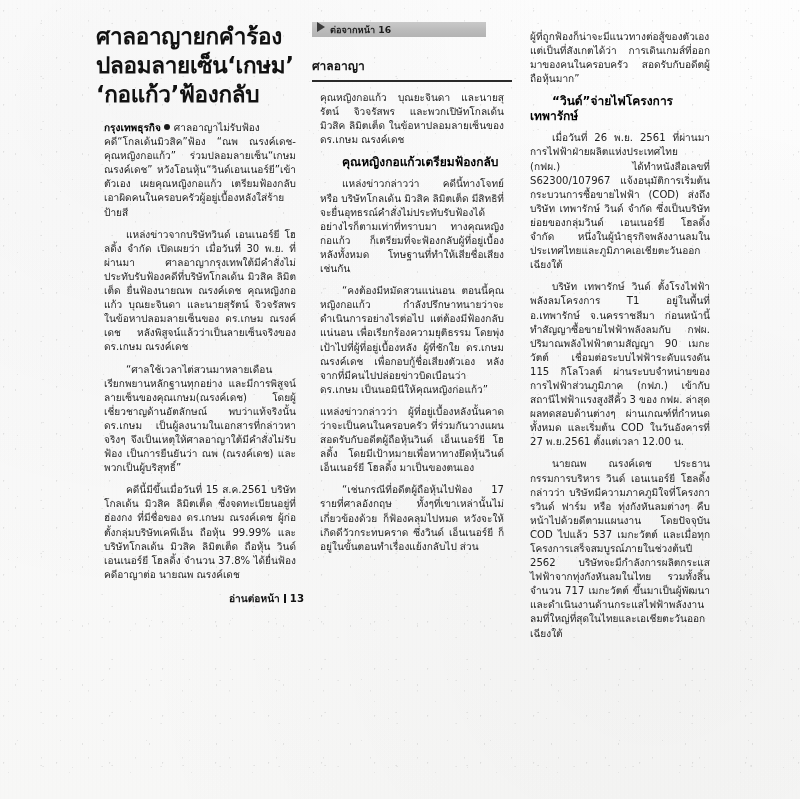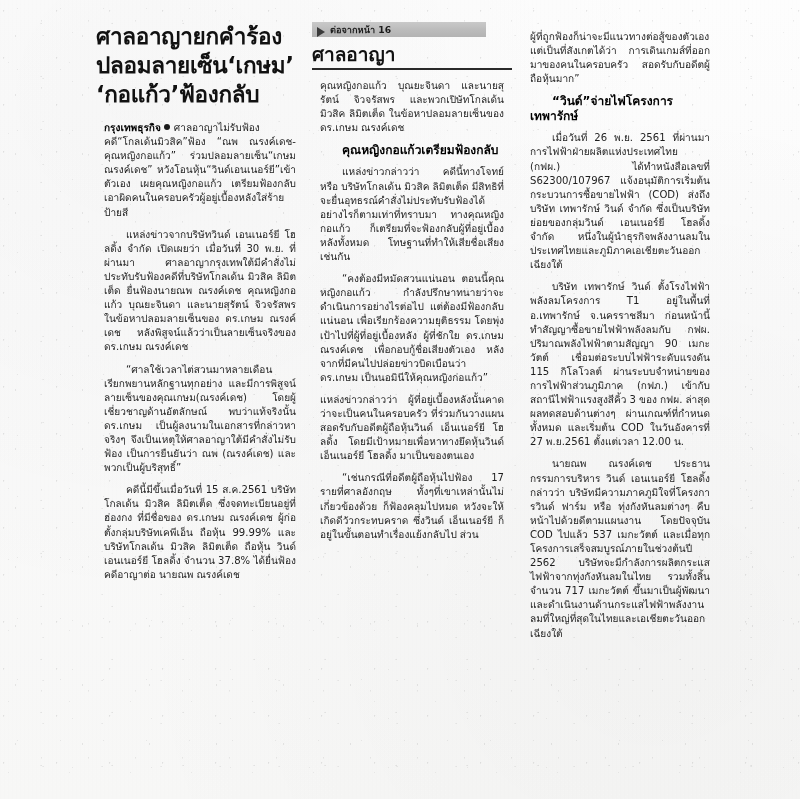--- a/index.html
+++ b/index.html
@@ -143,41 +143,41 @@
     vertical-align: -1px;
   }
 
   
   .cont-banner {
     position: relative;
     width: 174px;
     height: 15px;
     background: linear-gradient(180deg, #c9c9c9 0%, #bcbcbc 50%, #b3b3b3 100%);
     display: flex;
-    align-items: flex-end;
-    margin-bottom: 7px;
+    align-items: flex-start;
+    margin-bottom: 19px;
   }
   .cont-banner .tri {
     width: 0; height: 0;
     border-top: 5.5px solid transparent;
     border-bottom: 5.5px solid transparent;
     border-left: 8px solid #3a3a3a;
     margin-left: 5px;
     margin-right: 5px;
     flex: none;
   }
   .cont-banner .cont-text {
     font-size: 9.2px;
     font-weight: bold;
     color: #1b1b1b;
     white-space: nowrap;
   }
 
   .sec-title {
-    font-size: 19px;
+    font-size: 12px;
     font-weight: bold;
     color: #111;
     margin: 0 0 4px 0;
     line-height: 20px;
   }
   .rule {
     height: 1.6px;
     background: #2a2a2a;
     margin: 0 0 9px 0;
     width: 100%;
@@ -197,20 +197,23 @@
         <span class="hl-line">‘กอแก้ว’ฟ้องกลับ</span>
       </h1>
 
       <div class="body">
         <p class="lead"><span class="kicker">กรุงเทพธุรกิจ</span><span class="bullet"></span><span>ศาลอาญาไม่รับฟ้องคดี“โกลเด้นมิวสิค”ฟ้อง “ณพ ณรงค์เดช-คุณหญิงกอแก้ว” ร่วมปลอมลายเซ็น“เกษม ณรงค์เดช” หวังโอนหุ้น“วินด์เอนเนอร์ยี”เข้าตัวเอง เผยคุณหญิงกอแก้ว เตรียมฟ้องกลับเอาผิดคนในครอบครัวผู้อยู่เบื้องหลังใส่ร้ายป้ายสี</span></p>
         <p>แหล่งข่าวจากบริษัทวินด์ เอนเนอร์ยี โฮลดิ้ง จำกัด เปิดเผยว่า เมื่อวันที่ 30 พ.ย. ที่ผ่านมา ศาลอาญากรุงเทพใต้มีคำสั่งไม่ประทับรับฟ้องคดีที่บริษัทโกลเด้น มิวสิค ลิมิตเต็ด ยื่นฟ้องนายณพ ณรงค์เดช คุณหญิงกอแก้ว บุณยะจินดา และนายสุรัตน์ จิวจรัสพร ในข้อหาปลอมลายเซ็นของ ดร.เกษม ณรงค์เดช หลังพิสูจน์แล้วว่าเป็นลายเซ็นจริงของดร.เกษม ณรงค์เดช</p>
         <p>“ศาลใช้เวลาไต่สวนมาหลายเดือน เรียกพยานหลักฐานทุกอย่าง และมีการพิสูจน์ลายเซ็นของคุณเกษม(ณรงค์เดช) โดยผู้เชี่ยวชาญด้านอัตลักษณ์ พบว่าแท้จริงนั้น ดร.เกษม เป็นผู้ลงนามในเอกสารที่กล่าวหาจริงๆ จึงเป็นเหตุให้ศาลอาญาใต้มีคำสั่งไม่รับฟ้อง เป็นการยืนยันว่า ณพ (ณรงค์เดช) และพวกเป็นผู้บริสุทธิ์”</p>
         <p>คดีนี้มีขึ้นเมื่อวันที่ 15 ส.ค.2561 บริษัทโกลเด้น มิวสิค ลิมิตเต็ด ซึ่งจดทะเบียนอยู่ที่ฮ่องกง ที่มีชื่อของ ดร.เกษม ณรงค์เดช ผู้ก่อตั้งกลุ่มบริษัทเคพีเอ็น ถือหุ้น 99.99% และ บริษัทโกลเด้น มิวสิค ลิมิตเต็ด ถือหุ้น วินด์ เอนเนอร์ยี โฮลดิ้ง จำนวน 37.8% ได้ยื่นฟ้องคดีอาญาต่อ นายณพ ณรงค์เดช</p>
       </div>
 
+      <div class="jumpline">
+        <span>อ่านต่อหน้า</span><span class="pipe"></span><span>13</span>
+      </div>
     </div>
 
     <div class="col" id="col2">
 
       <div class="cont-banner">
         <span class="tri"></span>
         <span class="cont-text">ต่อจากหน้า 16</span>
       </div>
 
       <div class="sec-title">ศาลอาญา</div>

